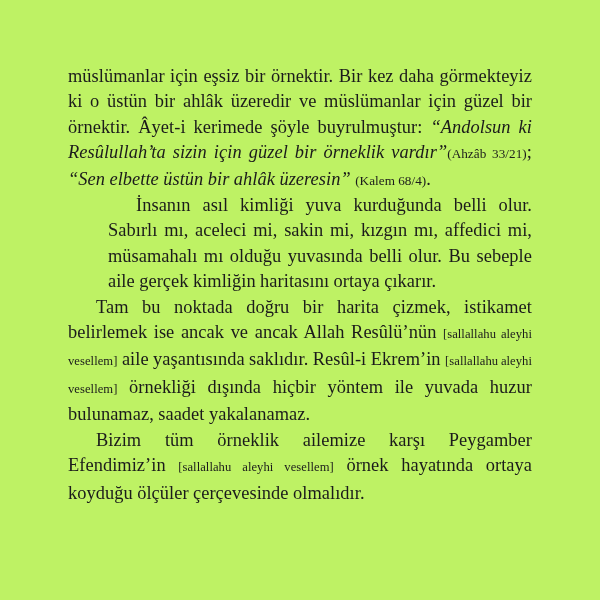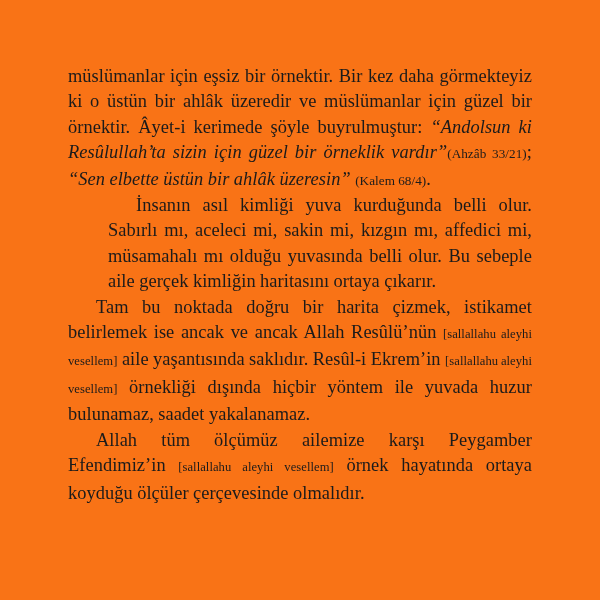--- a/index.html
+++ b/index.html
@@ -12,21 +12,21 @@
     background: #ffffff;
     font-family: "Liberation Serif", "DejaVu Serif", serif;
     color: #1b1b1b;
     overflow: hidden;
   }
 
   .page {
     position: relative;
     width: 600px;
     height: 600px;
-    background: #f97316;
+    background: #bef264;
     box-sizing: border-box;
   }
 
   .text-block {
     position: absolute;
     left: 68px;
     top: 64px;
     width: 464px;
   }
 
@@ -73,15 +73,15 @@
   }
 </style>
 </head>
 <body>
 
 <div class="page">
   <div class="text-block">
     <p class="para first" style="text-indent: 0px;"><span class="sp">müslümanlar için eşsiz bir örnektir. Bir kez daha görmekteyiz ki o üstün bir ahlâk üzeredir ve müslümanlar için güzel bir örnektir. Âyet-i kerimede şöyle buyrulmuştur: </span><span class="quote">“Andolsun ki Resûlullah’ta sizin için güzel bir örneklik vardır”</span><span class="cite">(Ahzâb 33/21)</span><span class="sp">; </span><span class="quote">“Sen elbette üstün bir ahlâk üzeresin”</span><span class="sp"> </span><span class="cite">(Kalem 68/4)</span><span class="sp">.</span></p>
     <p class="para" style="text-indent: 28px; margin-left: 40px;"><span class="sp">İnsanın asıl kimliği yuva kurduğunda belli olur. Sabırlı mı, aceleci mi, sakin mi, kızgın mı, affedici mi, müsamahalı mı olduğu yuvasında belli olur. Bu sebeple aile gerçek kimliğin haritasını ortaya çıkarır.</span></p>
     <p class="para" style="text-indent: 28px;"><span class="sp">Tam bu noktada doğru bir harita çizmek, istikamet belirlemek ise ancak ve ancak Allah Resûlü’nün </span><span class="honorific">[sallallahu aleyhi vesellem]</span><span class="sp"> aile yaşantısında saklıdır. Resûl-i Ekrem’in </span><span class="honorific">[sallallahu aleyhi vesellem]</span><span class="sp"> örnekliği dışında hiçbir yöntem ile yuvada huzur bulunamaz, saadet yakalanamaz.</span></p>
-    <p class="para" style="text-indent: 28px;"><span class="sp">Allah tüm ölçümüz ailemize karşı Peygamber Efendimiz’in </span><span class="honorific">[sallallahu aleyhi vesellem]</span><span class="sp"> örnek hayatında ortaya koyduğu ölçüler çerçevesinde olmalıdır.</span></p>
+    <p class="para" style="text-indent: 28px;"><span class="sp">Bizim tüm örneklik ailemize karşı Peygamber Efendimiz’in </span><span class="honorific">[sallallahu aleyhi vesellem]</span><span class="sp"> örnek hayatında ortaya koyduğu ölçüler çerçevesinde olmalıdır.</span></p>
   </div>
 </div>
 
 </body></html>

